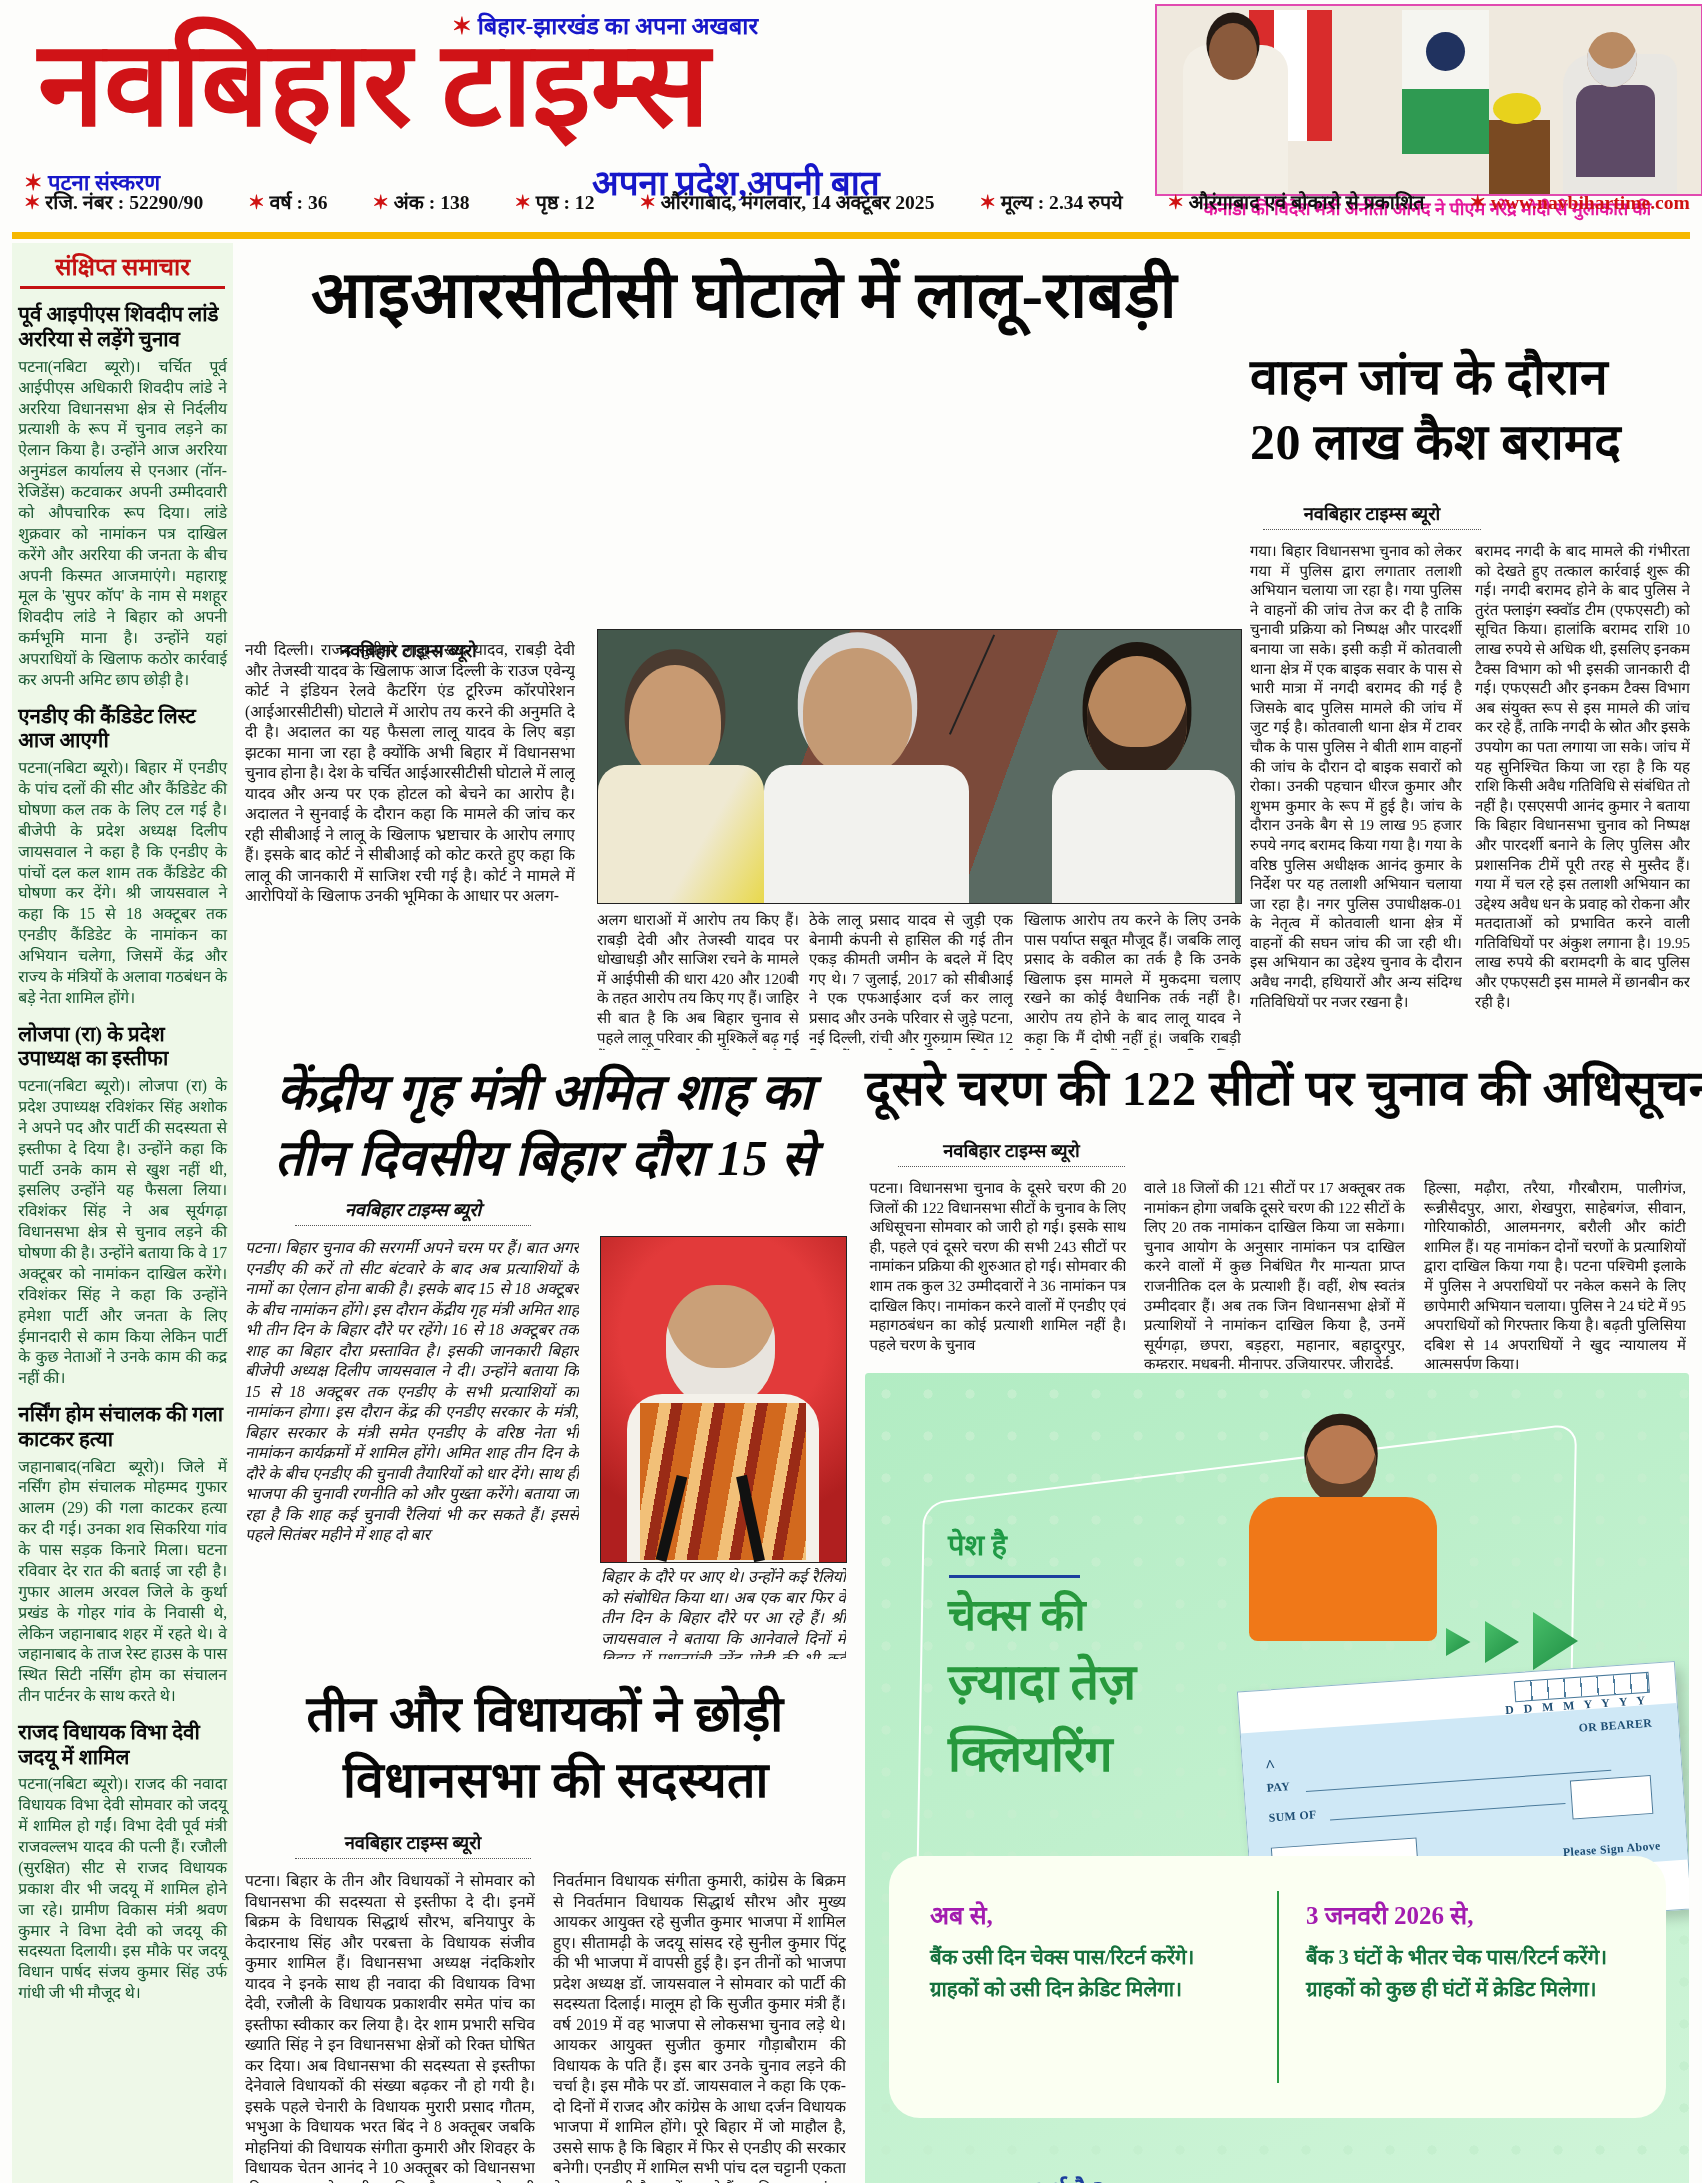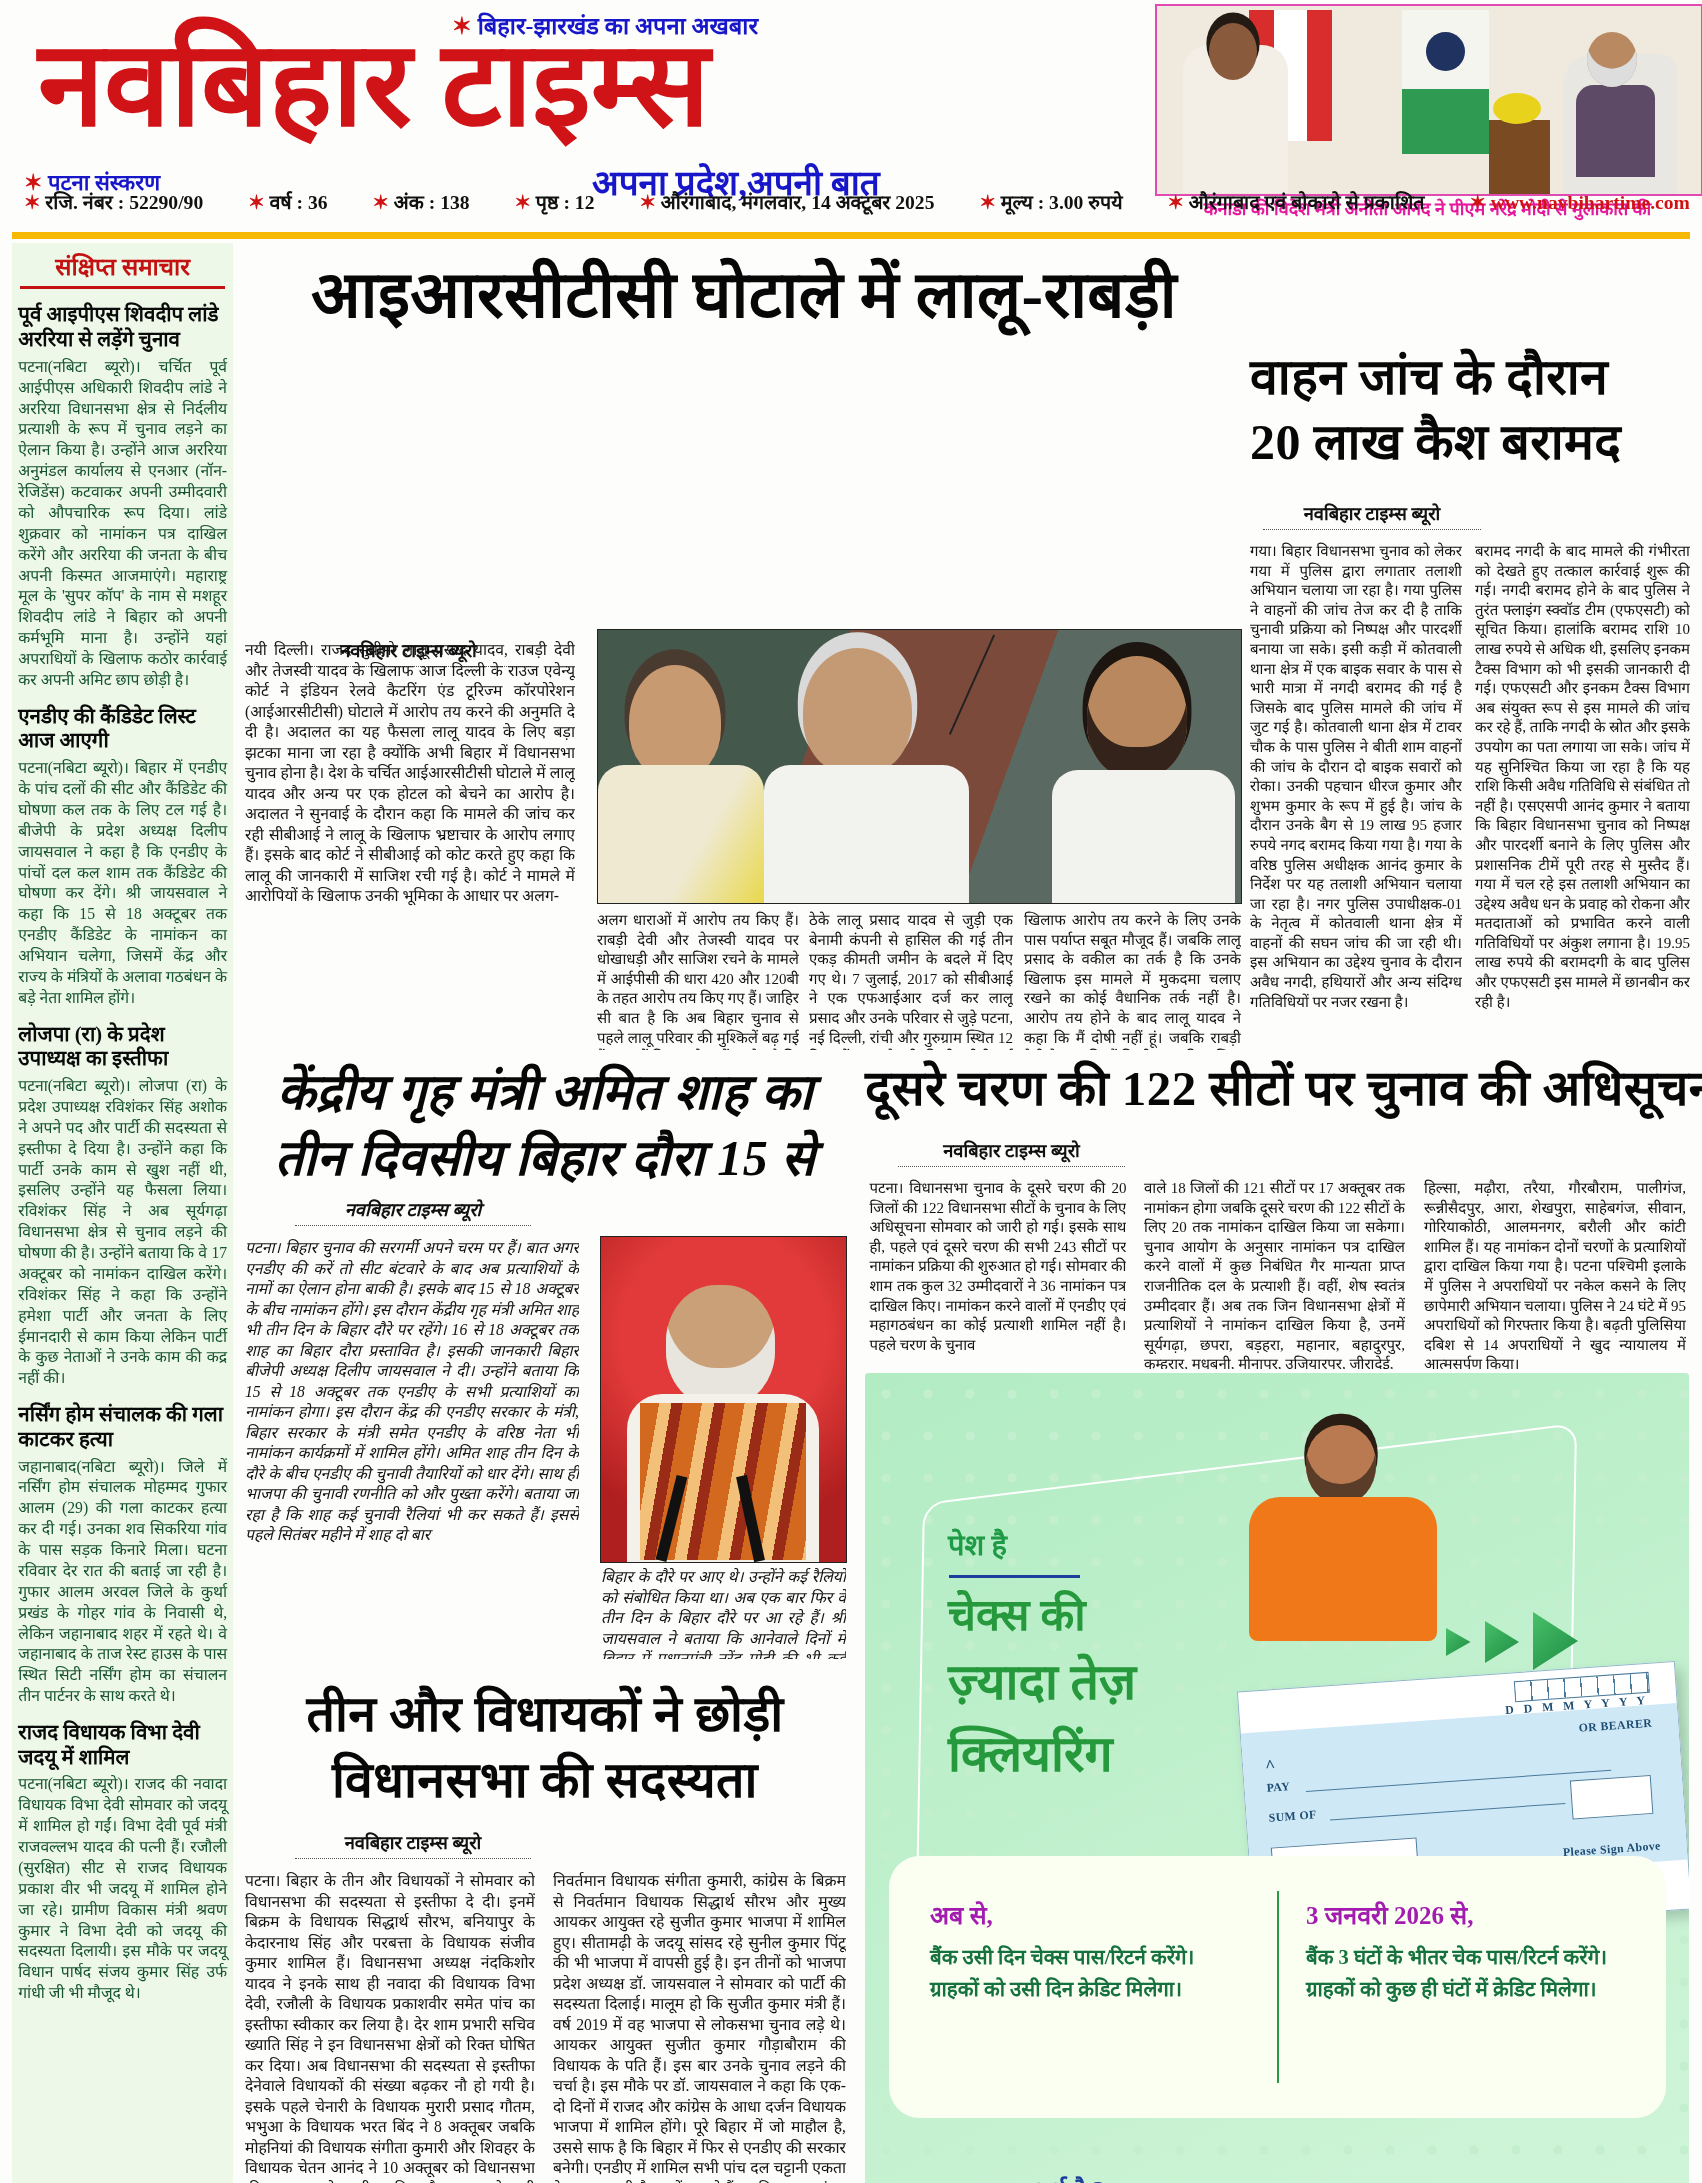--- a/index.html
+++ b/index.html
@@ -90,21 +90,21 @@
   <div class="head-r"></div>
 </div>
 <div class="abs" id="hd-caption">कनाडा की विदेश मंत्री अनीता आनंद ने पीएम नरेंद्र मोदी से मुलाकात की</div>
 
 <div class="abs" id="info-row">
   <span><span class="star">✶</span> <span>रजि. नंबर : 52290/90</span></span>
   <span><span class="star">✶</span> <span>वर्ष : 36</span></span>
   <span><span class="star">✶</span> <span>अंक : 138</span></span>
   <span><span class="star">✶</span> <span>पृष्ठ : 12</span></span>
   <span><span class="star">✶</span> <span>औरंगाबाद, मंगलवार, 14 अक्टूबर 2025</span></span>
-  <span><span class="star">✶</span> <span>मूल्य : 3.00 रुपये</span></span>
+  <span><span class="star">✶</span> <span>मूल्य : 2.34 रुपये</span></span>
   <span><span class="star">✶</span> <span>औरंगाबाद एवं बोकारो से प्रकाशित</span></span>
   <span class="red"><span class="star">✶</span> <span>www.navbihartime.com</span></span>
 </div>
 <div class="abs" id="yellow-bar"></div>
 
 <aside class="abs" id="sidebar">
   <div id="briefs-title">संक्षिप्त समाचार</div>
   <div>
     <div class="brief-h">पूर्व आइपीएस शिवदीप लांडे अररिया से लड़ेंगे चुनाव</div>
     <p class="brief-p">पटना(नबिटा ब्यूरो)। चर्चित पूर्व आईपीएस अधिकारी शिवदीप लांडे ने अररिया विधानसभा क्षेत्र से निर्दलीय प्रत्याशी के रूप में चुनाव लड़ने का ऐलान किया है। उन्होंने आज अररिया अनुमंडल कार्यालय से एनआर (नॉन-रेजिडेंस) कटवाकर अपनी उम्मीदवारी को औपचारिक रूप दिया। लांडे शुक्रवार को नामांकन पत्र दाखिल करेंगे और अररिया की जनता के बीच अपनी किस्मत आजमाएंगे। महाराष्ट्र मूल के 'सुपर कॉप' के नाम से मशहूर शिवदीप लांडे ने बिहार को अपनी कर्मभूमि माना है। उन्होंने यहां अपराधियों के खिलाफ कठोर कार्रवाई कर अपनी अमिट छाप छोड़ी है।</p>
@@ -172,21 +172,21 @@
 <section class="abs" style="left:865px;top:1050px;width:825px;height:322px;">
   <div class="hl" style="left:0;top:11px;width:825px;font-size:49px;white-space:nowrap;">दूसरे चरण की 122 सीटों पर चुनाव की अधिसूचना जारी</div>
   <div class="byline" style="left:33px;top:87px;width:227px;">नवबिहार टाइम्स ब्यूरो</div>
   <div class="col s34" style="left:4.4px;top:129px;width:257px;height:190px;">पटना। विधानसभा चुनाव के दूसरे चरण की 20 जिलों की 122 विधानसभा सीटों के चुनाव के लिए अधिसूचना सोमवार को जारी हो गई। इसके साथ ही, पहले एवं दूसरे चरण की सभी 243 सीटों पर नामांकन प्रक्रिया की शुरुआत हो गई। सोमवार की शाम तक कुल 32 उम्मीदवारों ने 36 नामांकन पत्र दाखिल किए। नामांकन करने वालों में एनडीए एवं महागठबंधन का कोई प्रत्याशी शामिल नहीं है। पहले चरण के चुनाव</div>
   <div class="col s34" style="left:279px;top:129px;width:261px;height:190px;">वाले 18 जिलों की 121 सीटों पर 17 अक्तूबर तक नामांकन होगा जबकि दूसरे चरण की 122 सीटों के लिए 20 तक नामांकन दाखिल किया जा सकेगा। चुनाव आयोग के अनुसार नामांकन पत्र दाखिल करने वालों में कुछ निबंधित गैर मान्यता प्राप्त राजनीतिक दल के प्रत्याशी हैं। वहीं, शेष स्वतंत्र उम्मीदवार हैं। अब तक जिन विधानसभा क्षेत्रों में प्रत्याशियों ने नामांकन दाखिल किया है, उनमें सूर्यगढ़ा, छपरा, बड़हरा, महानार, बहादुरपुर, कुम्हरार, मधुबनी, मीनापुर, उजियारपुर, जीरादेई,</div>
   <div class="col s34" style="left:559px;top:129px;width:262px;height:190px;">हिल्सा, मढ़ौरा, तरैया, गौरबौराम, पालीगंज, रून्नीसैदपुर, आरा, शेखपुरा, साहेबगंज, सीवान, गोरियाकोठी, आलमनगर, बरौली और कांटी शामिल हैं। यह नामांकन दोनों चरणों के प्रत्याशियों द्वारा दाखिल किया गया है। पटना पश्चिमी इलाके में पुलिस ने अपराधियों पर नकेल कसने के लिए छापेमारी अभियान चलाया। पुलिस ने 24 घंटे में 95 अपराधियों को गिरफ्तार किया है। बढ़ती पुलिसिया दबिश से 14 अपराधियों ने खुद न्यायालय में आत्मसर्पण किया।</div>
 </section>
 
 <section class="abs" style="left:245px;top:1659px;width:600px;height:616px;">
   <div class="hl" style="left:0;top:26px;width:600px;font-size:50px;">तीन और विधायकों ने छोड़ी</div>
-  <div class="hl" style="left:0;top:92px;width:600px;font-size:50px;">विधानसभा की सदस्यता</div>
+  <div class="hl" style="left:11px;top:92px;width:600px;font-size:50px;">विधानसभा की सदस्यता</div>
   <div class="byline" style="left:50px;top:170px;width:236px;">नवबिहार टाइम्स ब्यूरो</div>
   <div class="col" style="left:0;top:212px;width:290px;height:400px;">पटना। बिहार के तीन और विधायकों ने सोमवार को विधानसभा की सदस्यता से इस्तीफा दे दी। इनमें बिक्रम के विधायक सिद्धार्थ सौरभ, बनियापुर के केदारनाथ सिंह और परबत्ता के विधायक संजीव कुमार शामिल हैं। विधानसभा अध्यक्ष नंदकिशोर यादव ने इनके साथ ही नवादा की विधायक विभा देवी, रजौली के विधायक प्रकाशवीर समेत पांच का इस्तीफा स्वीकार कर लिया है। देर शाम प्रभारी सचिव ख्याति सिंह ने इन विधानसभा क्षेत्रों को रिक्त घोषित कर दिया। अब विधानसभा की सदस्यता से इस्तीफा देनेवाले विधायकों की संख्या बढ़कर नौ हो गयी है। इसके पहले चेनारी के विधायक मुरारी प्रसाद गौतम, भभुआ के विधायक भरत बिंद ने 8 अक्तूबर जबकि मोहनियां की विधायक संगीता कुमारी और शिवहर के विधायक चेतन आनंद ने 10 अक्तूबर को विधानसभा की सदस्यता से इस्तीफा दिया है। इनका क्षेत्र भी विधानसभा की ओर से रिक्त घोषित किया जा चुका है। इस बीच मोहनियां से राजद की</div>
   <div class="col" style="left:308px;top:212px;width:293px;height:400px;">निवर्तमान विधायक संगीता कुमारी, कांग्रेस के बिक्रम से निवर्तमान विधायक सिद्धार्थ सौरभ और मुख्य आयकर आयुक्त रहे सुजीत कुमार भाजपा में शामिल हुए। सीतामढ़ी के जदयू सांसद रहे सुनील कुमार पिंटू की भी भाजपा में वापसी हुई है। इन तीनों को भाजपा प्रदेश अध्यक्ष डॉ. जायसवाल ने सोमवार को पार्टी की सदस्यता दिलाई। मालूम हो कि सुजीत कुमार मंत्री हैं। वर्ष 2019 में वह भाजपा से लोकसभा चुनाव लड़े थे। आयकर आयुक्त सुजीत कुमार गौड़ाबौराम की विधायक के पति हैं। इस बार उनके चुनाव लड़ने की चर्चा है। इस मौके पर डॉ. जायसवाल ने कहा कि एक-दो दिनों में राजद और कांग्रेस के आधा दर्जन विधायक भाजपा में शामिल होंगे। पूरे बिहार में जो माहौल है, उससे साफ है कि बिहार में फिर से एनडीए की सरकार बनेगी। एनडीए में शामिल सभी पांच दल चट्टानी एकता के साथ चुनावी मैदान में जा रहे हैं जबकि महागठबंधन में भगदड़ मची है।</div>
 </section>
 
 <section class="abs" id="ad">
   <div class="ad-outline"></div>
   <div class="abs" id="ad-intro">पेश है</div>
   <div class="abs" id="ad-rule"></div>
   <div class="ad-title" style="top:221px;font-size:44px;">चेक्स की</div>

